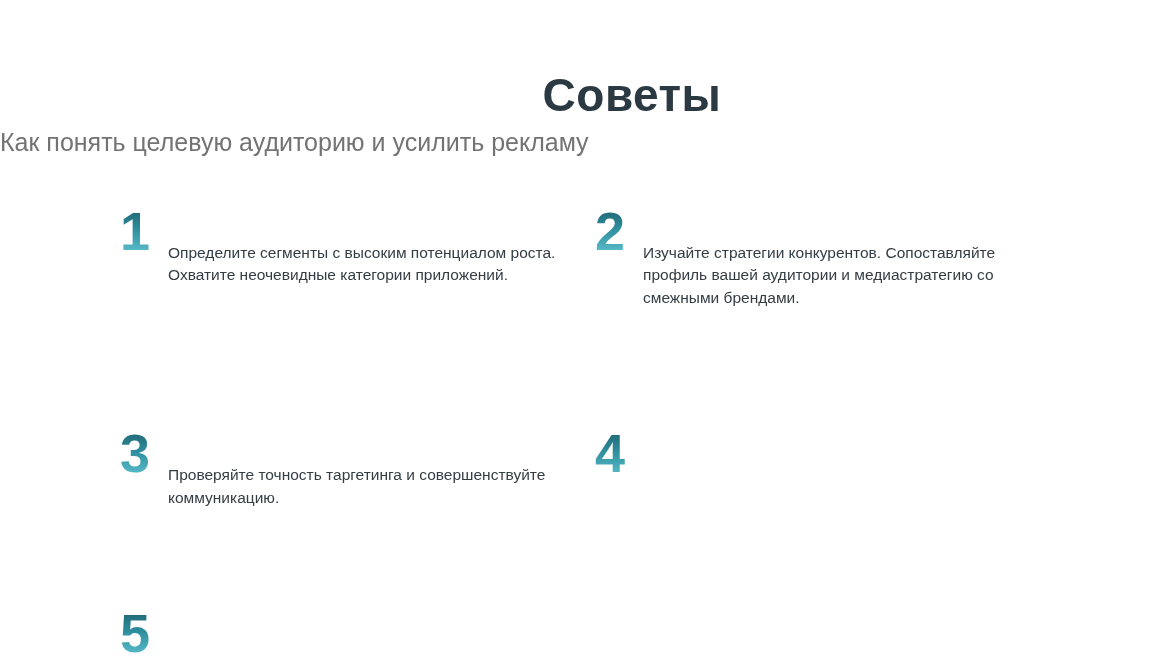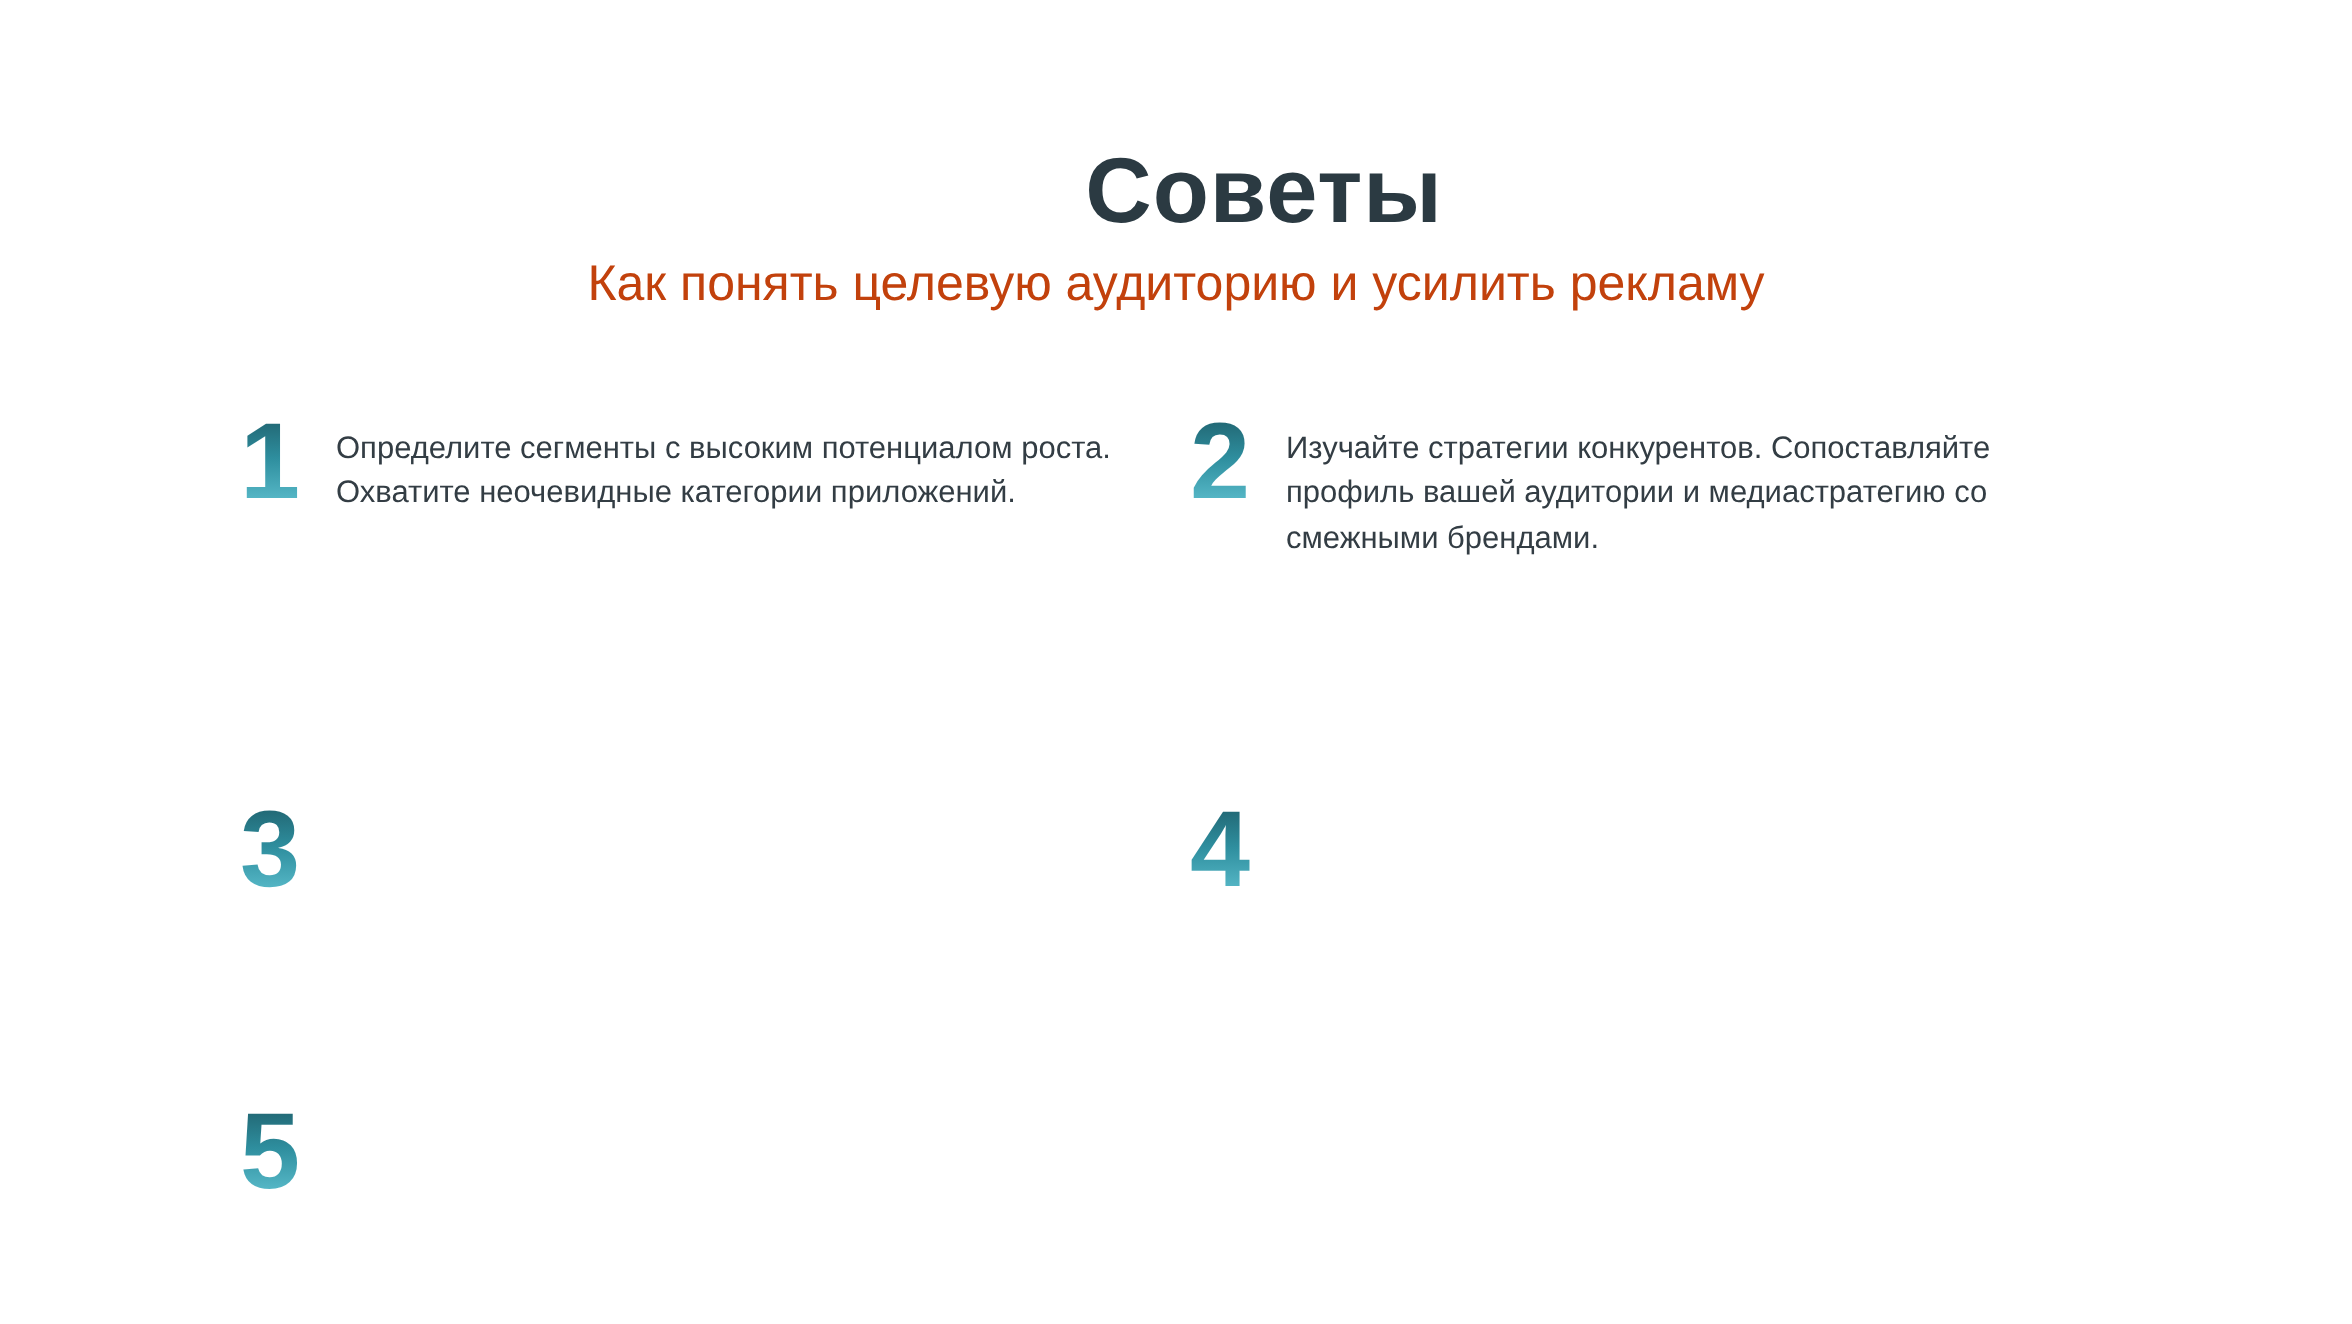--- a/index.html
+++ b/index.html
@@ -29,24 +29,23 @@
     font-weight: bold;
     color: #2b3a42;
     letter-spacing: 0.5px;
     padding-left: 44px;
   }
   .subtitle {
     position: absolute;
     top: 128px;
     left: 0;
     width: 1176px;
-    text-align: center;
     font-size: 25px;
     font-weight: 400;
-    color: #c2410c;
+    color: #737373;
   }
   .tips {
     position: absolute;
     top: 212px;
     left: 120px;
     width: 950px;
   }
   .row {
     display: flex;
     width: 100%;
@@ -76,20 +75,21 @@
     color: transparent;
     -webkit-text-fill-color: transparent;
     margin-top: -6px;
   }
   .text {
     font-size: 15.5px;
     line-height: 1.45;
     color: #333d44;
     font-weight: 500;
     padding-top: 2px;
+    margin-top: 28px;
   }
   .row-1 { margin-bottom: 0; }
   .spacer-a { height: 125px; }
   .spacer-b { height: 105px; }
   .tip-wide .text { white-space: nowrap; }
 </style>
 </head>
 <body>
 
 <div class="slide">
@@ -108,20 +108,21 @@
         <div class="num">2</div>
         <div class="text">Изучайте стратегии конкурентов. Сопоставляйте профиль вашей аудитории и медиастратегию со смежными брендами.</div>
       </div>
     </div>
 
     <div class="spacer-a"></div>
 
     <div class="row row-2">
       <div class="tip tip-half">
         <div class="num">3</div>
+        <div class="text">Проверяйте точность таргетинга и совершенствуйте коммуникацию.</div>
       </div>
       <div class="tip tip-half">
         <div class="num">4</div>
       </div>
     </div>
 
     <div class="spacer-b"></div>
 
     <div class="row row-3">
       <div class="tip tip-full tip-wide">

